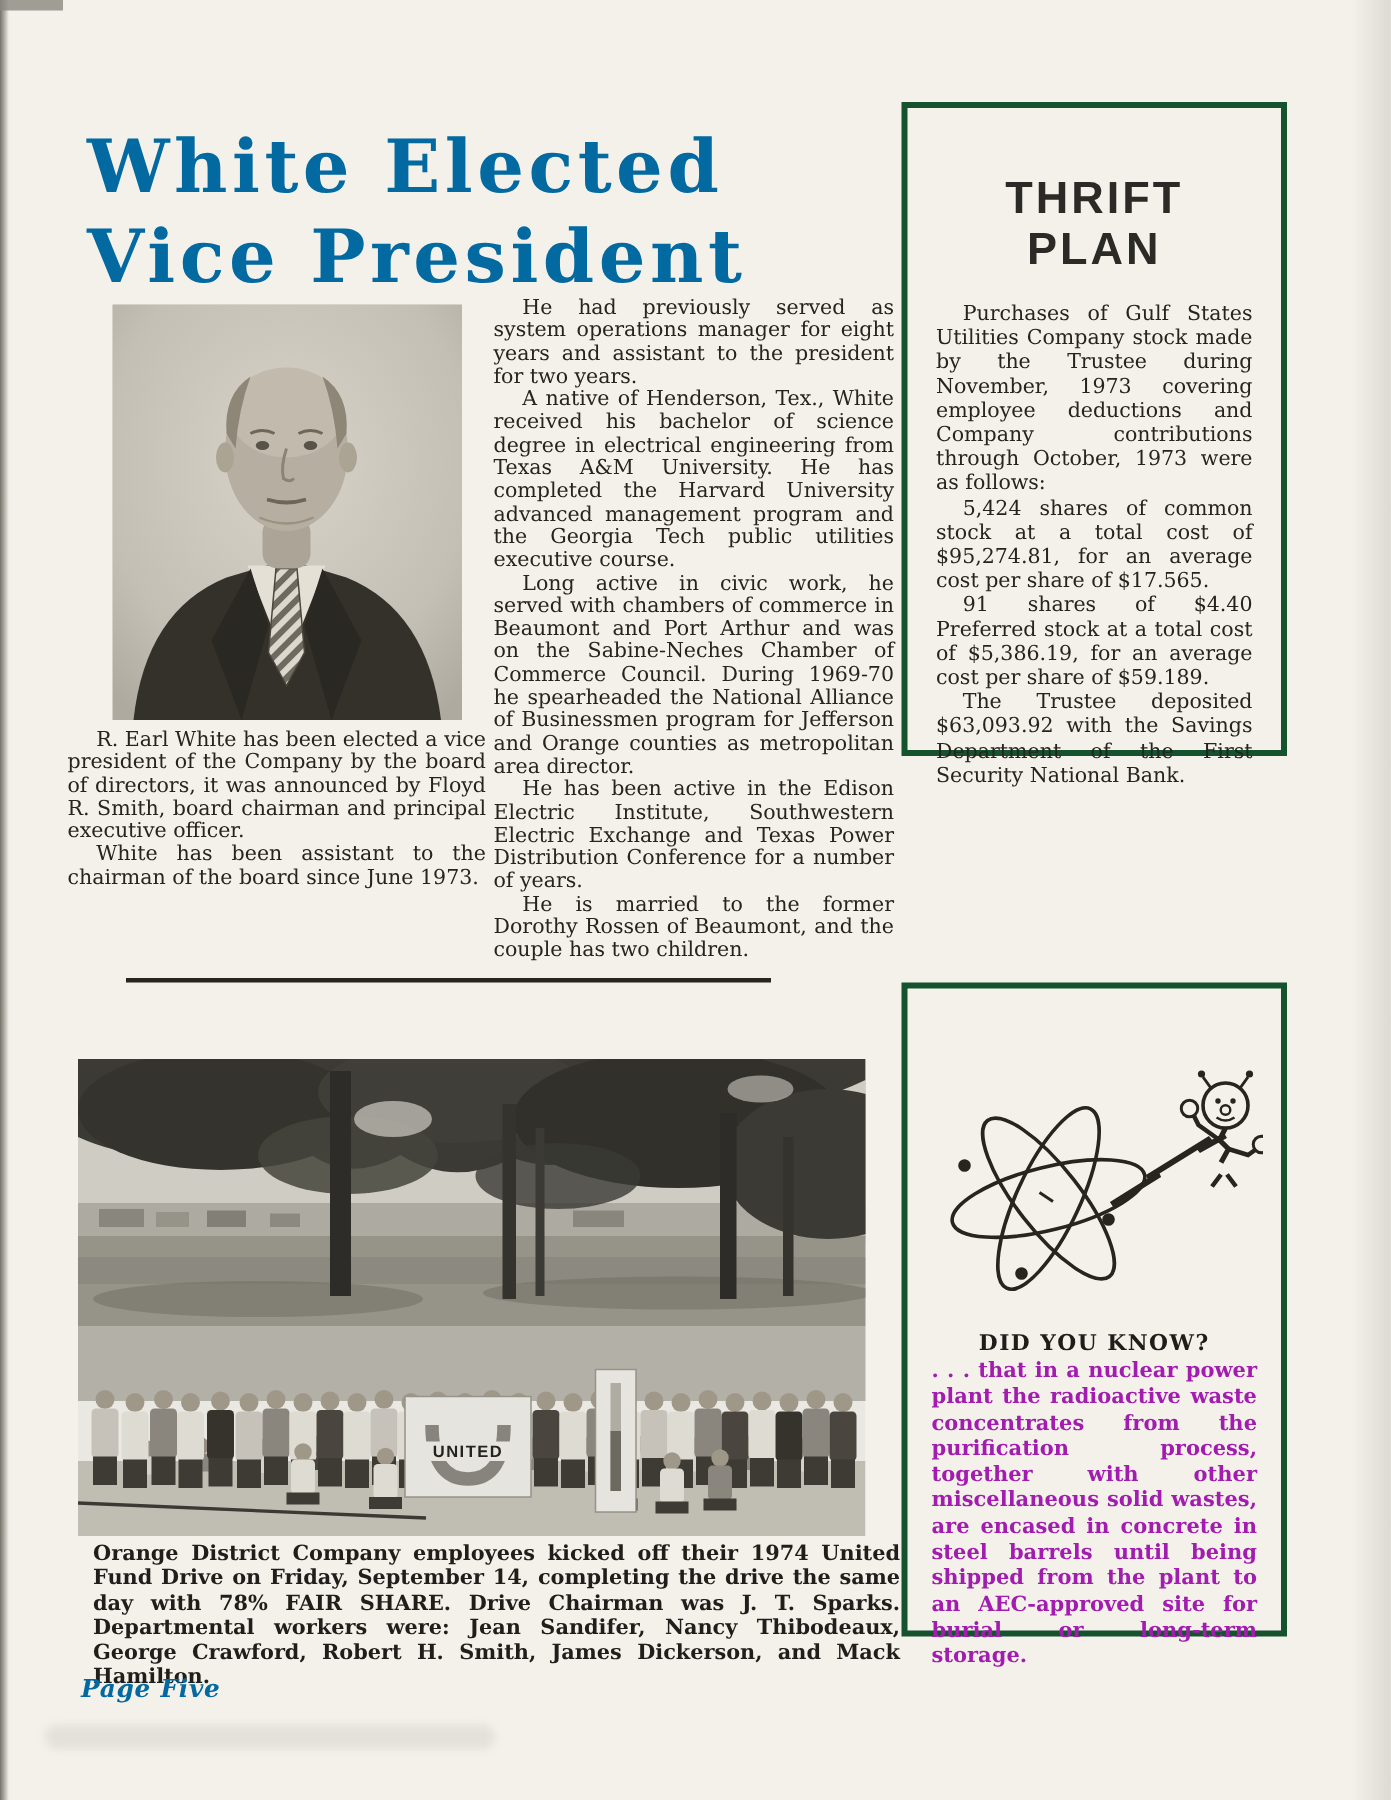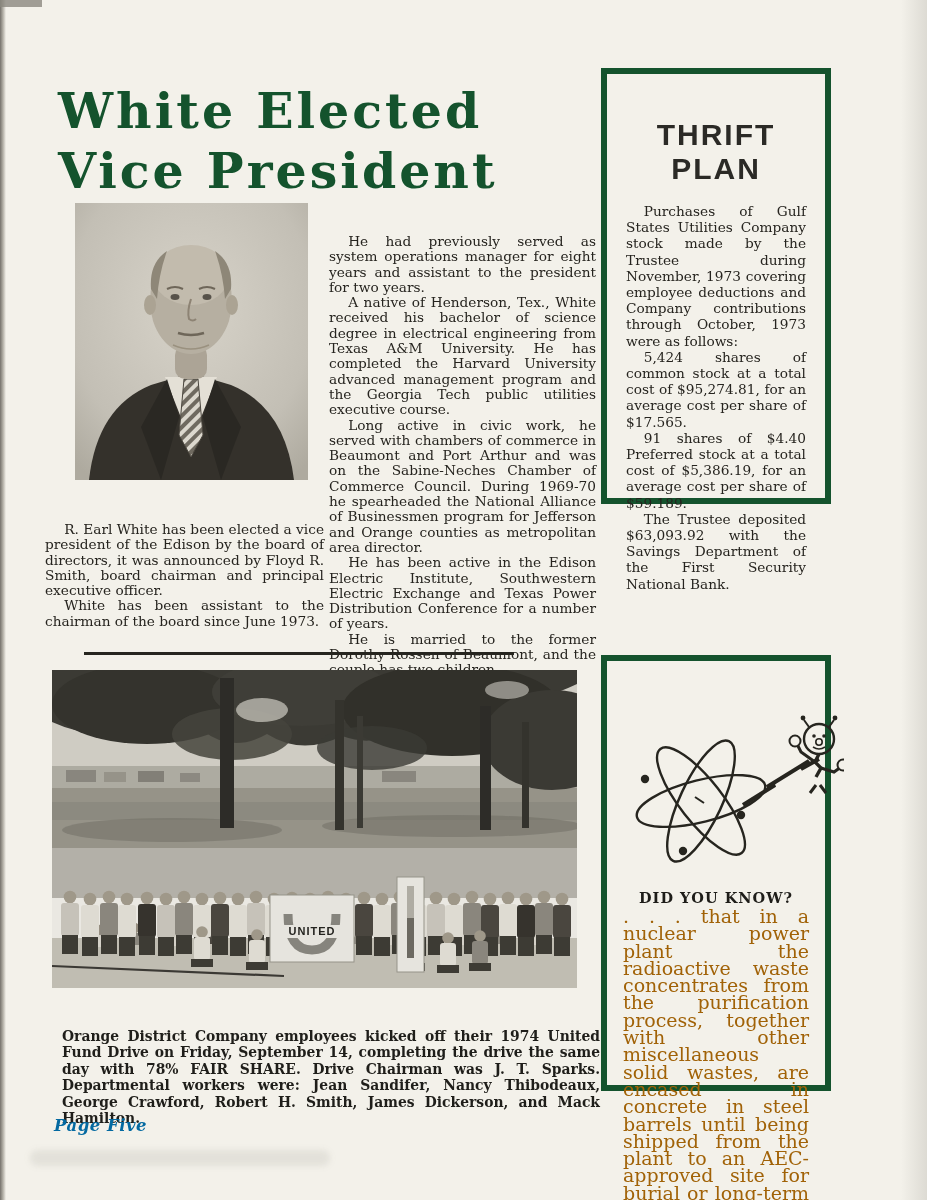--- a/index.html
+++ b/index.html
@@ -9,46 +9,46 @@
   .scan-left{position:absolute;left:0;top:0;width:6px;height:100%;
              background:linear-gradient(to right,#75726b,#b9b6ad 55%,rgba(185,182,173,0));}
   .scan-corner{position:absolute;left:0;top:0;width:42px;height:7px;background:#8b887f;opacity:.8;}
   .scan-smudge{position:absolute;left:30px;top:1150px;width:300px;height:16px;
                background:rgba(90,88,80,.10);filter:blur(3px);border-radius:8px;}
   .scan-right{position:absolute;right:0;top:0;width:26px;height:100%;
               background:linear-gradient(to left,rgba(120,117,108,.18),rgba(0,0,0,0));}
   
   .headline{position:absolute;left:58px;top:48px;width:520px;
             font-family:"DejaVu Serif",serif;font-weight:900;font-size:49px;line-height:60px;
-            letter-spacing:3px;color:#14532d;}
-  
-  .col{position:absolute;text-align:justify;font-size:13.7px;line-height:15.3px;color:#26241f;margin-top:36px;}
+            letter-spacing:3px;color:#0369a1;}
+  
+  .col{position:absolute;text-align:justify;font-size:13.7px;line-height:15.3px;color:#26241f;}
   .col p{margin:0;text-indent:1.4em;}
   .col-left{left:45px;top:486px;width:279px;}
   .col-mid{left:329px;top:198px;width:267px;}
   
   .portrait{position:absolute;left:75px;top:203px;width:233px;height:277px;margin:0;
             background:#c8c4bb;box-shadow:0 0 0 1px #b4b0a6 inset;}
   
   .rule{position:absolute;left:84px;top:652px;width:430px;height:3px;background:#26251f;}
   
-  .boxed{position:absolute;left:601px;width:230px;border:6px solid #14532d;background:#f3f1ea;box-sizing:border-box;}
+  .boxed{position:absolute;left:601px;width:257px;border:4px solid #14532d;background:#f3f1ea;box-sizing:border-box;}
   .thrift-box{top:68px;height:436px;padding:0 19px;}
   .thrift-box h2{margin:44px 0 0;text-align:center;
                  font-family:"Liberation Sans",sans-serif;font-weight:700;font-size:30px;
                  letter-spacing:2px;word-spacing:7px;color:#2b2a26;}
   .thrift-box .body{margin-top:17px;text-align:justify;font-size:13.7px;line-height:16.2px;}
   .thrift-box .body p{margin:0;text-indent:1.3em;}
   .dyk-box{top:655px;height:436px;padding:16px 16px;}
   .dyk-illus{height:192px;margin:6px 0 0;}
   .dyk-box h3{margin:14px 0 2px;text-align:center;font-size:14.5px;font-weight:700;
               letter-spacing:1px;color:#1e1d19;}
-  .dyk-box .body{margin:0;text-align:justify;font-weight:400;font-size:19px;line-height:17.3px;color:#a16207;}
-  
-  .group-photo{position:absolute;left:52px;top:670px;width:525px;height:228px;margin:0;
+  .dyk-box .body{margin:0;text-align:justify;font-weight:700;font-size:14px;line-height:17.3px;color:#a21caf;}
+  
+  .group-photo{position:absolute;left:52px;top:706px;width:525px;height:228px;margin:0;
                background:#b9b6ad;}
   .caption{position:absolute;left:47px;top:1013px;width:538px;margin:15px;
            text-align:justify;font-weight:700;font-size:13.9px;line-height:16.4px;color:#1f1e1a;}
   .page-number{position:absolute;left:54px;top:1116px;font-style:italic;font-size:16.5px;
                font-weight:600;letter-spacing:.5px;color:#0369a1;}
   svg{display:block;}
 </style>
 </head>
 <body>
 
@@ -103,21 +103,21 @@
       <ellipse cx="132" cy="94" rx="4.5" ry="3" fill="#57524a"></ellipse>
       <path d="M92 86 Q100 82 108 86" stroke="#6e6659" stroke-width="2" fill="none"></path>
       <path d="M124 86 Q132 82 140 86" stroke="#6e6659" stroke-width="2" fill="none"></path>
       <path d="M116 96 Q112 108 114 116 Q118 119 121 116" stroke="#8d8374" stroke-width="2" fill="none"></path>
       <path d="M103 130 Q116 134 129 130" stroke="#6e6659" stroke-width="2.5" fill="none"></path>
       <path d="M98 142 Q116 150 134 142" stroke="#9a917f" stroke-width="1.5" fill="none"></path>
     </svg>
   </figure>
 
   <div class="col col-left">
-    <p>R. Earl White has been elected a vice president of the Edison by the board of directors, it was announced by Floyd R. Smith, board chairman and principal executive officer.</p>
+    <p>R. Earl White has been elected a vice president of the Company by the board of directors, it was announced by Floyd R. Smith, board chairman and principal executive officer.</p>
     <p>White has been assistant to the chairman of the board since June 1973.</p>
   </div>
 
   <div class="col col-mid">
     <p>He had previously served as system operations manager for eight years and assistant to the president for two years.</p>
     <p>A native of Henderson, Tex., White received his bachelor of science degree in electrical engineering from Texas A&amp;M University. He has completed the Harvard University advanced management program and the Georgia Tech public utilities executive course.</p>
     <p>Long active in civic work, he served with chambers of commerce in Beaumont and Port Arthur and was on the Sabine-Neches Chamber of Commerce Council. During 1969-70 he spearheaded the National Alliance of Businessmen program for Jefferson and Orange counties as metropolitan area director.</p>
     <p>He has been active in the Edison Electric Institute, Southwestern Electric Exchange and Texas Power Distribution Conference for a number of years.</p>
     <p>He is married to the former Dorothy Rossen of Beaumont, and the couple has two children.</p>
   </div>

